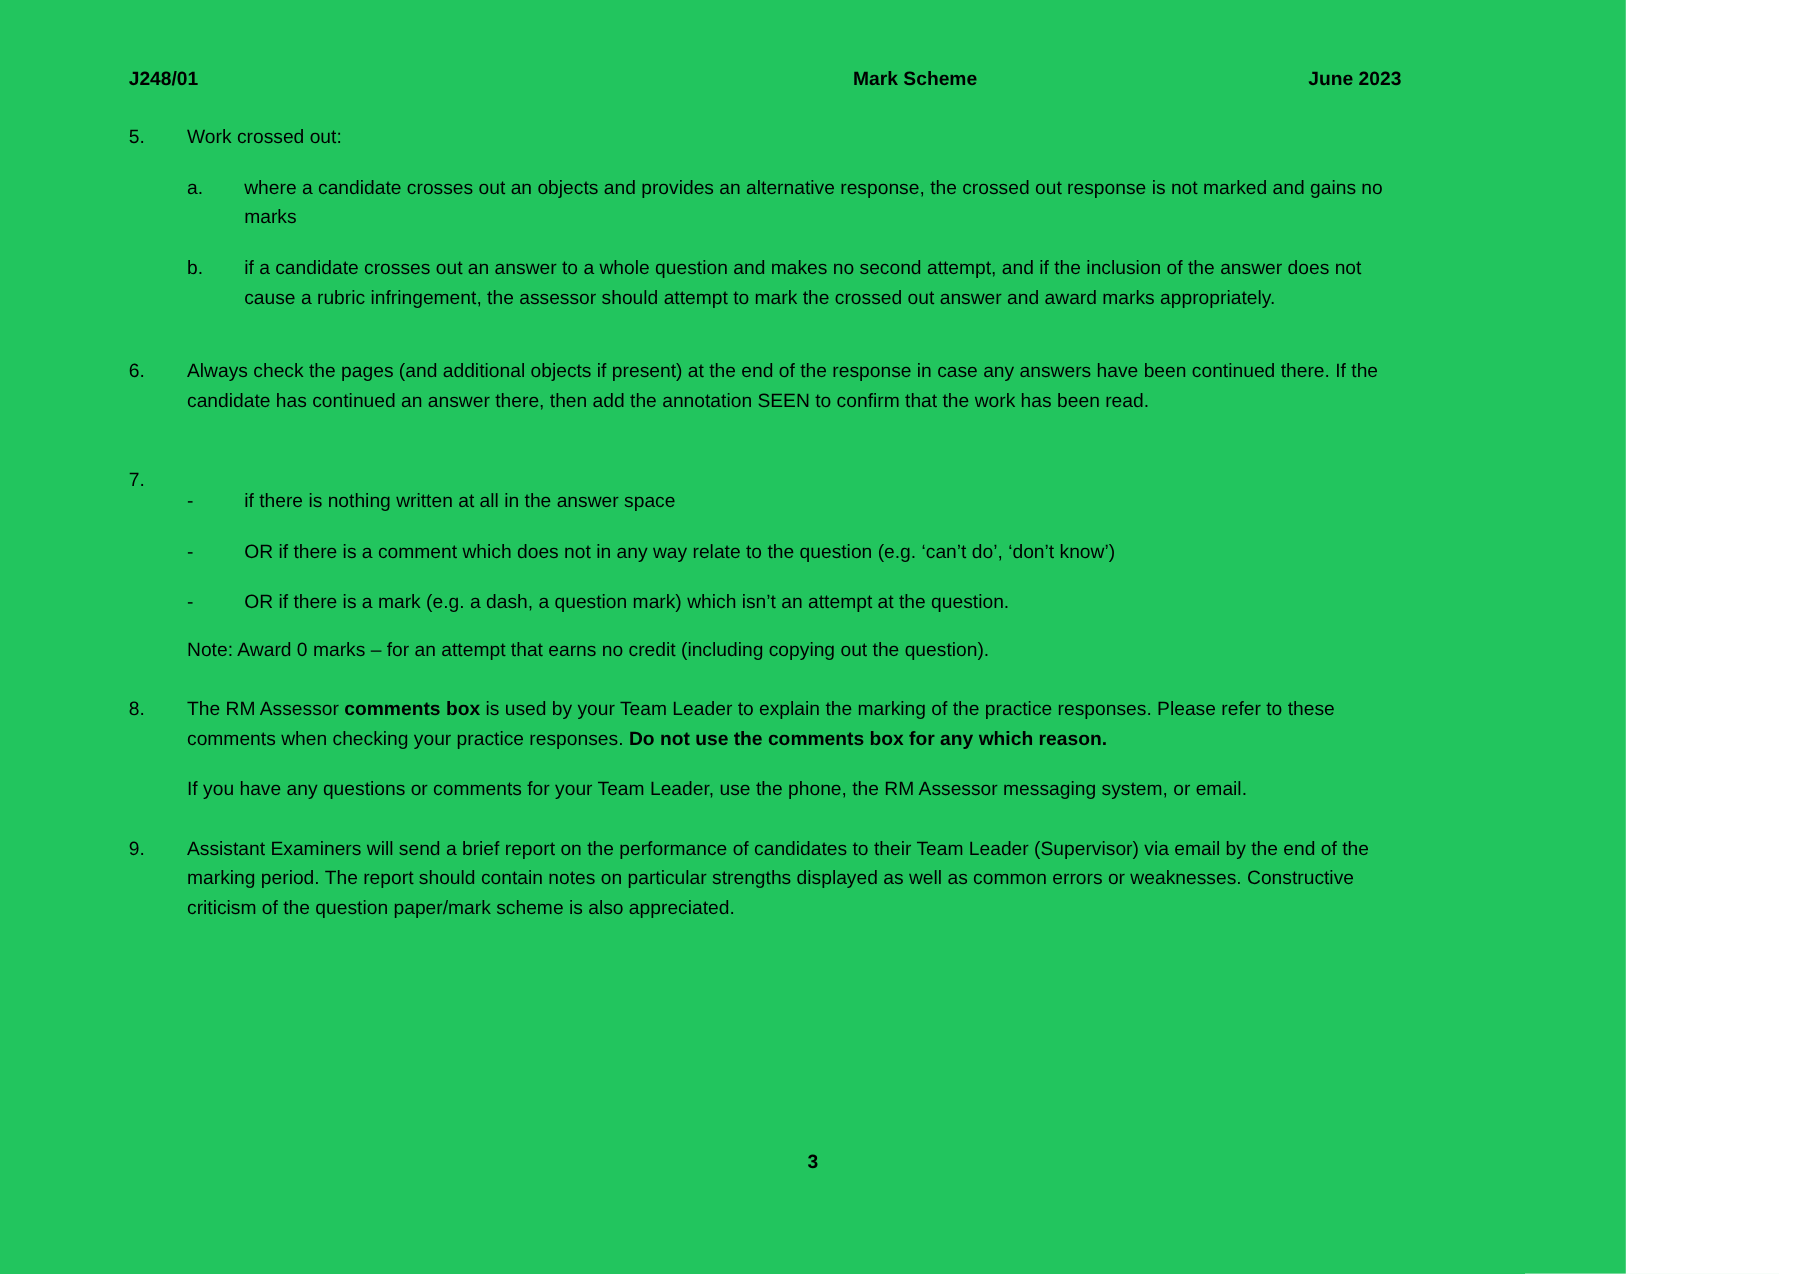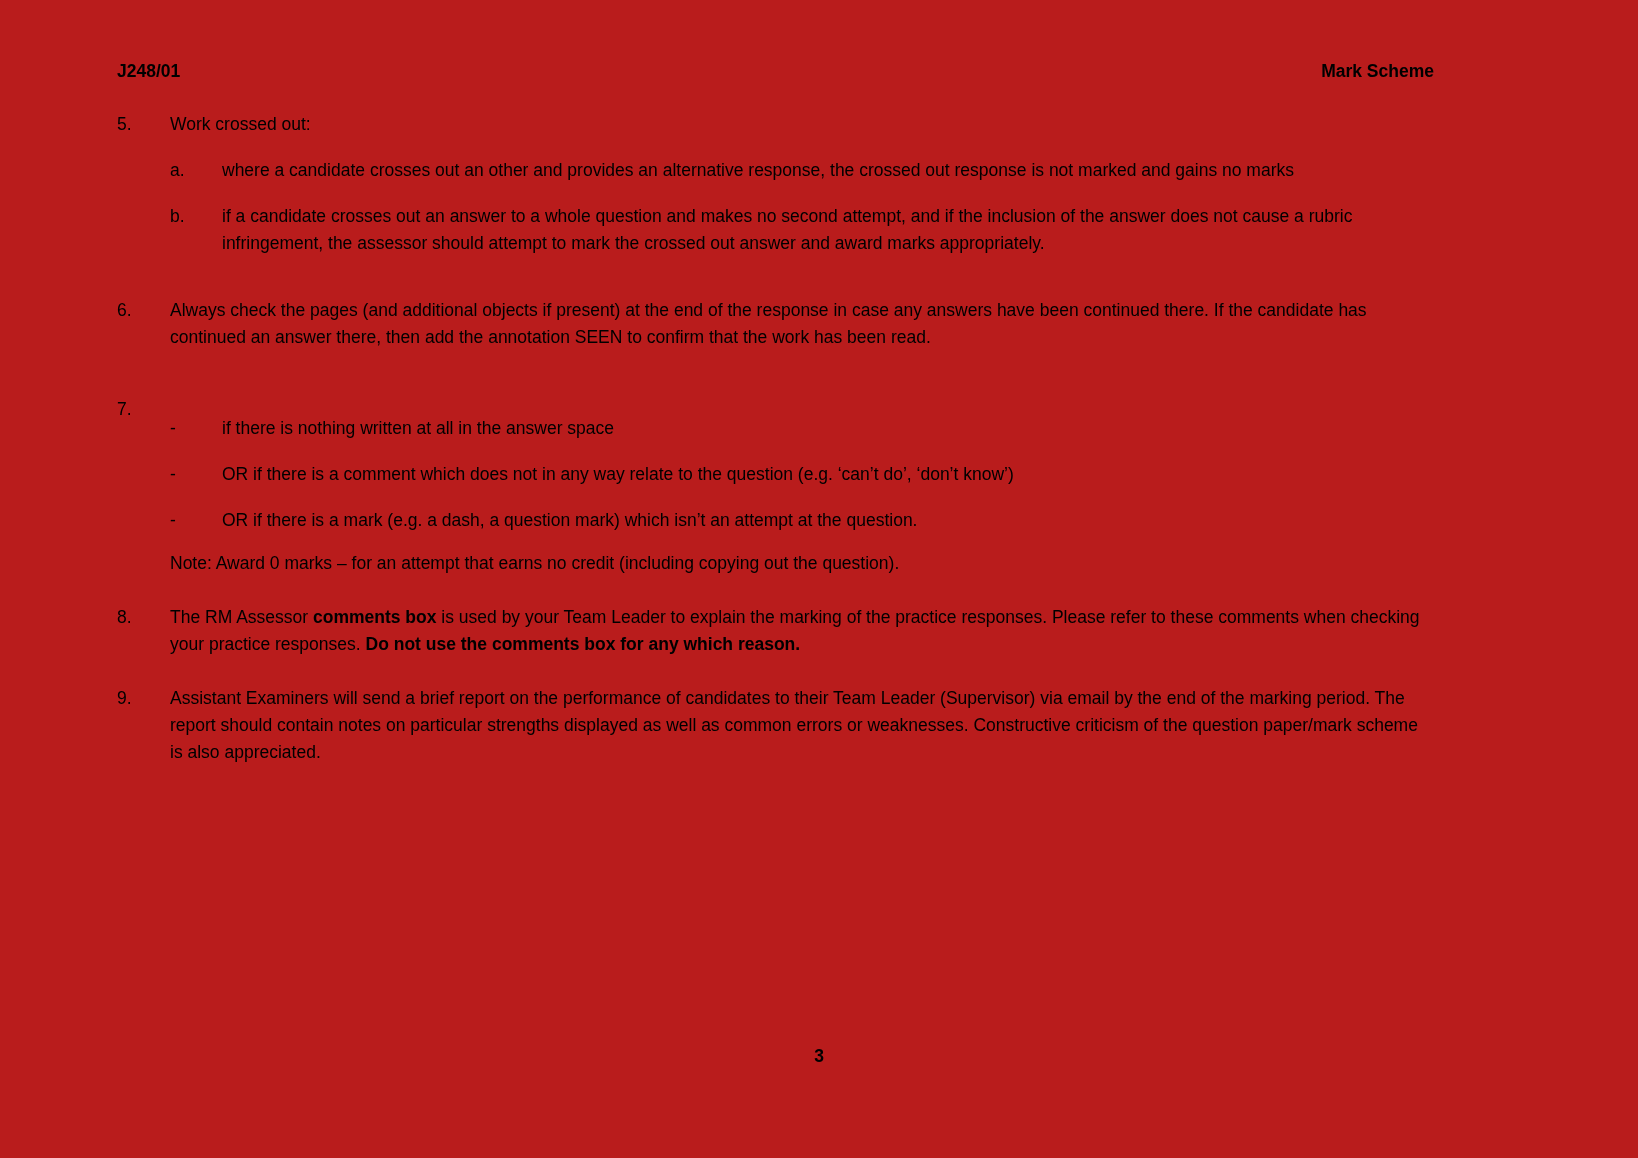--- a/index.html
+++ b/index.html
@@ -1,19 +1,19 @@
 <!DOCTYPE html>
 <html><head>
 <meta charset="utf-8">
 <style>
   html,body{margin:0;padding:0;background:#ffffff;}
   .page{
     position:relative;
-    width:1638px;height:1158px;
-    background:#b91c1c;
+    width:1478px;height:1158px;
+    background:#22c55e;
     color:#000000;
     font-family:"Liberation Sans","DejaVu Sans",sans-serif;
     font-size:17.5px;line-height:27px;
     box-sizing:border-box;
     padding:58px 204px 0 117px;
     overflow:hidden;
   }
   .header{display:flex;font-weight:bold;margin-bottom:26px;}
   .header .h-left{flex:1;text-align:left;}
   .header .h-center{flex:1;text-align:right;}
@@ -37,29 +37,30 @@
   }
 </style>
 </head>
 <body>
 
 <div class="page">
 
   <div class="header">
     <div class="h-left">J248/01</div>
     <div class="h-center">Mark Scheme</div>
+    <div class="h-right">June 2023</div>
   </div>
 
   <div class="item" id="item5">
     <div class="num">5.</div>
     <div class="body">
       <div>Work crossed out:</div>
       <div class="sub">
         <div class="marker">a.</div>
-        <div class="stext">where a candidate crosses out an other and provides an alternative response, the crossed out response is not marked and gains no marks</div>
+        <div class="stext">where a candidate crosses out an objects and provides an alternative response, the crossed out response is not marked and gains no marks</div>
       </div>
       <div class="sub">
         <div class="marker">b.</div>
         <div class="stext">if a candidate crosses out an answer to a whole question and makes no second attempt, and if the inclusion of the answer does not cause a rubric infringement, the assessor should attempt to mark the crossed out answer and award marks appropriately.</div>
       </div>
     </div>
   </div>
 
   <div class="item" id="item6">
     <div class="num">6.</div>
@@ -82,20 +83,21 @@
         <div class="stext">OR if there is a mark (e.g. a dash, a question mark) which isn’t an attempt at the question.</div>
       </div>
       <div class="note-line">Note: Award 0 marks – for an attempt that earns no credit (including copying out the question).</div>
     </div>
   </div>
 
   <div class="item" id="item8">
     <div class="num">8.</div>
     <div class="body">
       <div><span>The RM Assessor </span><span class="b">comments box</span><span> is used by your Team Leader to explain the marking of the practice responses. Please refer to these comments when checking your practice responses. </span><span class="b">Do not use the comments box for any which reason.</span></div>
+      <div class="para2">If you have any questions or comments for your Team Leader, use the phone, the RM Assessor messaging system, or email.</div>
     </div>
   </div>
 
   <div class="item" id="item9">
     <div class="num">9.</div>
     <div class="body">Assistant Examiners will send a brief report on the performance of candidates to their Team Leader (Supervisor) via email by the end of the marking period. The report should contain notes on particular strengths displayed as well as common errors or weaknesses. Constructive criticism of the question paper/mark scheme is also appreciated.</div>
   </div>
 
   <div class="footer">3</div>
 

